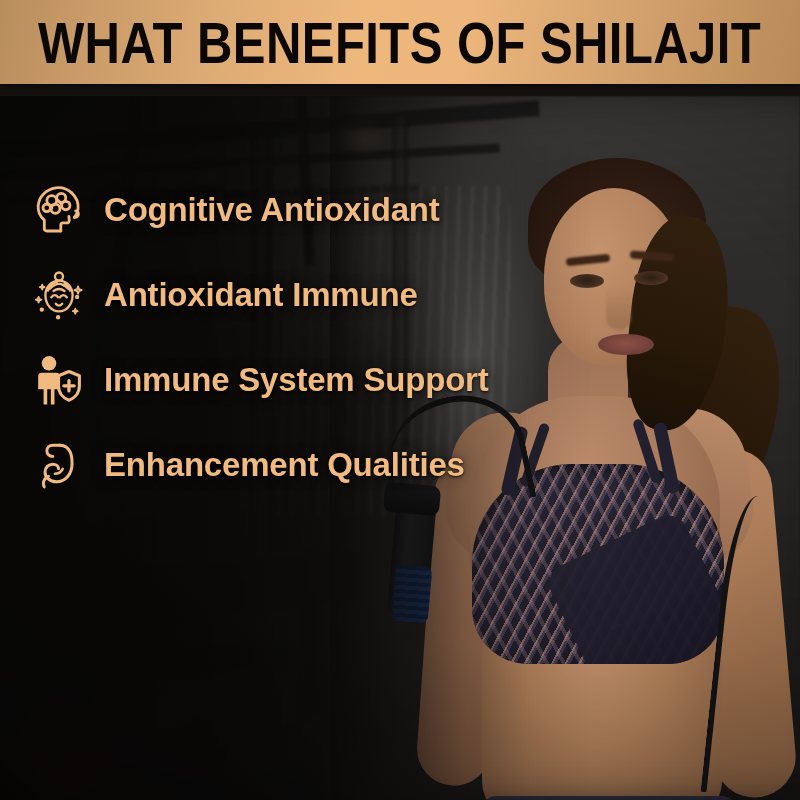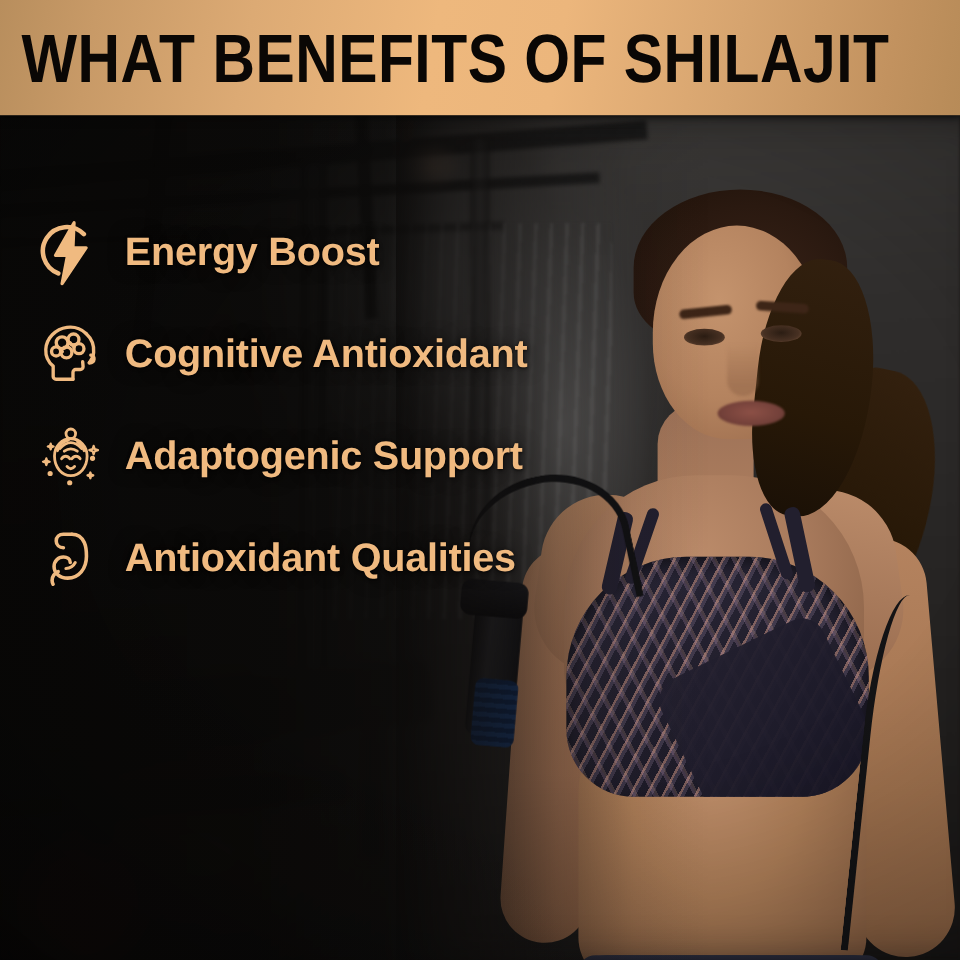--- a/index.html
+++ b/index.html
@@ -15,33 +15,33 @@
     height:800px;
     overflow:hidden;
     background:#14110f;
   }
 
   
   .header-band{
     position:absolute;
     left:0; top:0;
     width:800px;
-    height:96px;
+    height:84px;
     background:linear-gradient(100deg,
         #b88e5d 0%,
         #c89a67 10%,
         #dcaa74 26%,
         #eeb87d 45%,
         #ecb67c 58%,
         #d6a46f 76%,
         #c2925f 92%,
         #b78b58 100%);
     display:flex;
     align-items:center;
-    justify-content:flex-end;
+    justify-content:center;
     z-index:40;
     box-shadow:0 2px 6px rgba(0,0,0,.55);
   }
   .header-title{
     font-family:"Liberation Sans Narrow","Liberation Sans",sans-serif;
     font-weight:bold;
     font-size:57px;
     line-height:1;
     color:#0a0705;
     letter-spacing:0.5px;
@@ -433,29 +433,20 @@
 
   <div class="overlay"></div>
   <div class="vignette"></div>
 
   <div class="header-band">
     <div class="header-title">WHAT BENEFITS OF SHILAJIT</div>
   </div>
 
   <div class="benefits">
 
-    <div class="benefit">
-      <span class="benefit-icon">
-        <svg viewBox="0 0 64 64" fill="none" stroke="#f0ba80" stroke-width="4.2" stroke-linecap="round" stroke-linejoin="round">
-          <path d="M44 14.5A22 22 0 1 0 20.5 50.5"></path>
-          <path d="M35 4 L18 34 h11 L24 60 L46 27 H34 Z" fill="#f0ba80" stroke="#f0ba80" stroke-width="3"></path>
-        </svg>
-      </span>
-      <span class="benefit-label">Energy Boost</span>
-    </div>
 
     <div class="benefit">
       <span class="benefit-icon">
         <svg viewBox="0 0 64 64" fill="none" stroke="#f0ba80" stroke-width="3.1" stroke-linecap="round" stroke-linejoin="round">
           <path d="M46 12c-4.5-4.2-11-6.5-17.5-5.6C18 7.8 9.5 16.4 9 26.6 8.7 33 11.4 38.4 15.8 42v9.5a2.6 2.6 0 0 0 2.6 2.6H34"></path>
           <path d="M46 12c5 4.6 7.6 11 7 17.6-.3 3.6-1.8 6.8-4 9.4"></path>
           <path d="M34 54.1v-6.4c0-1.4 1.1-2.5 2.5-2.5h4.2c1.5 0 2.7-1.3 2.6-2.8l-.4-4.4"></path>
           <path d="M49 39c2.4.4 4.3-1.3 4.4-3.4.1-1.9-1.3-3.3-3-3.7"></path>
           <circle cx="24" cy="20.5" r="5.4"></circle>
           <circle cx="34.5" cy="17.5" r="5"></circle>
@@ -488,33 +479,46 @@
 
           <path d="M53 21.5l1 3 3 1-3 1-1 3-1-3-3-1 3-1Z" stroke-width="2"></path>
           <path d="M9.5 33l.8 2.3 2.3.8-2.3.8-.8 2.3-.8-2.3-2.3-.8 2.3-.8Z" stroke-width="2"></path>
           <path d="M50 46l.7 2 2 .7-2 .7-.7 2-.7-2-2-.7 2-.7Z" stroke-width="2"></path>
           <path d="M13.5 19.5l.7 2 2 .7-2 .7-.7 2-.7-2-2-.7 2-.7Z" stroke-width="2"></path>
           <circle cx="13" cy="47" r="1.1" fill="#f0ba80"></circle>
           <circle cx="52" cy="33" r="1.1" fill="#f0ba80"></circle>
           <circle cx="31" cy="55.5" r="1.1" fill="#f0ba80"></circle>
         </svg>
       </span>
-      <span class="benefit-label">Adaptogenic Support</span>
+      <span class="benefit-label">Antioxidant Immune</span>
     </div>
 
+    <div class="benefit">
+      <span class="benefit-icon">
+        <svg viewBox="0 0 64 64">
+          <g fill="#f0ba80">
+            <circle cx="21" cy="12.5" r="8"></circle>
+            <path d="M13 23h16a4 4 0 0 1 4 4v14h-6v17h-4V41h-4v17h-4V41h-6V27a4 4 0 0 1 4-4Z"></path>
+          </g>
+          <path d="M43 21.5 31.5 26.2v11.3c0 7.6 5 13.3 11.5 15.8 6.5-2.5 11.5-8.2 11.5-15.8V26.2Z" fill="none" stroke="#f0ba80" stroke-width="3.4" stroke-linejoin="round"></path>
+          <path d="M43 31.5v11.5M37.3 37.3h11.4" stroke="#f0ba80" stroke-width="3.6" stroke-linecap="round"></path>
+        </svg>
+      </span>
+      <span class="benefit-label">Immune System Support</span>
+    </div>
 
     <div class="benefit">
       <span class="benefit-icon">
         <svg viewBox="0 0 64 64" fill="none" stroke="#f0ba80" stroke-width="3.3" stroke-linecap="round" stroke-linejoin="round">
 
           <path d="M33 9c5.6 0 9.5 3.4 11.4 7.6 1.9 4.2 2 8.6 2 12.6 0 11.4-7 20.2-17.2 20.2-7.3 0-12.6-4.6-12.6-10.6 0-5.2 3.8-8.8 8.6-8.8 3.6 0 6.3 2 6.3 5"></path>
           <path d="M33 9h-7.8c-3.8 0-6.6 2.6-6.6 6.2 0 3.6 2.8 6.2 6.6 6.2"></path>
 
           <path d="M20.4 43.4c-3.4 1.6-5.6 4.6-5.6 8 0 1.4.3 2.6.9 3.6"></path>
 
           <path d="M27.5 40.5c3.8 0 7-2.3 8.6-5.4" stroke-width="2.8"></path>
         </svg>
       </span>
-      <span class="benefit-label">Antioxidant Qualities</span>
+      <span class="benefit-label">Enhancement Qualities</span>
     </div>
 
   </div>
 </div>
 
 </body></html>

